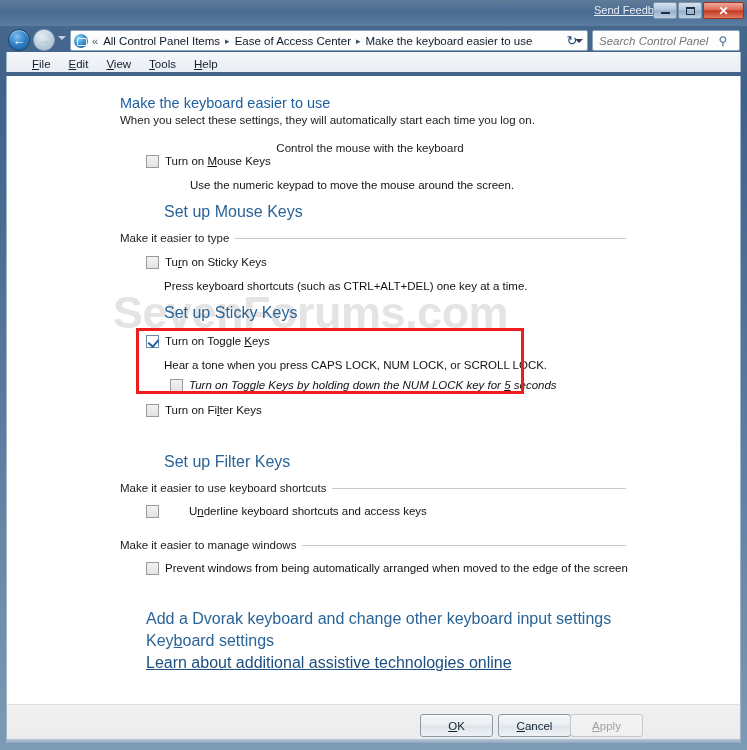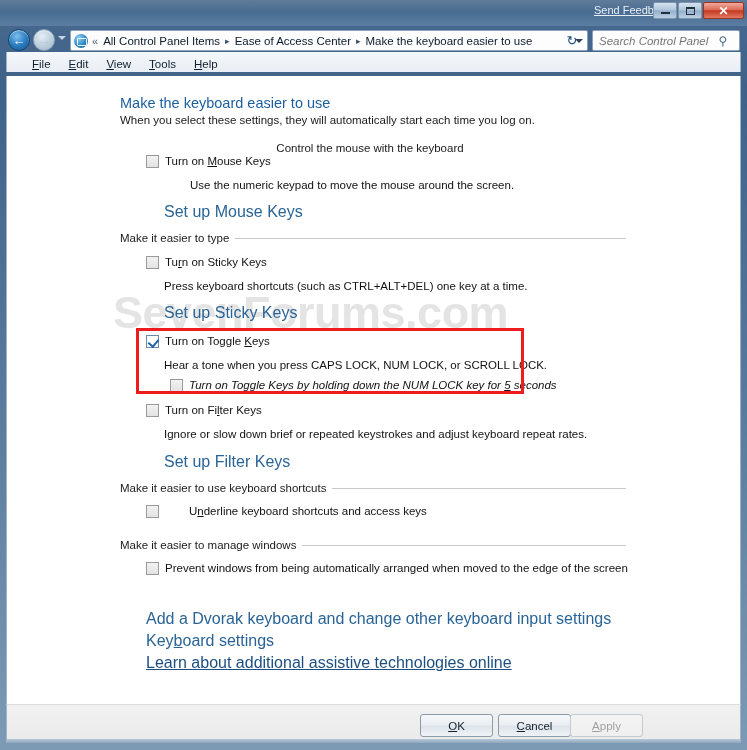--- a/index.html
+++ b/index.html
@@ -480,21 +480,20 @@
     <div class="cbrow" style="left:163px; top:303px;font-style:italic;">
       <span class="cbox"></span>
       <span class="cblabel"><span>Turn on Toggle Keys by holding down the NUM LOCK key for </span><u>5</u><span> seconds</span></span>
     </div>
 
     <div class="cbrow" style="left:139px; top:328px;">
       <span class="cbox"></span>
       <span class="cblabel"><span>Turn on Fi</span><u>l</u><span>ter Keys</span></span>
     </div>
 
-    <div class="desc" style="left:157px; top:352px;">Ignore or slow down brief or repeated keystrokes and adjust keyboard repeat rates.</div>
 
     <div class="link" style="left:157px; top:377px;">Set up Filter Keys</div>
 
     <div class="group" style="top:406px;">
       <span class="group-label">Make it easier to use keyboard shortcuts</span>
       <span class="group-rule"></span>
     </div>
 
     <div class="cbrow" style="left:139px; top:429px;gap:24px;">
       <span class="cbox"></span>

